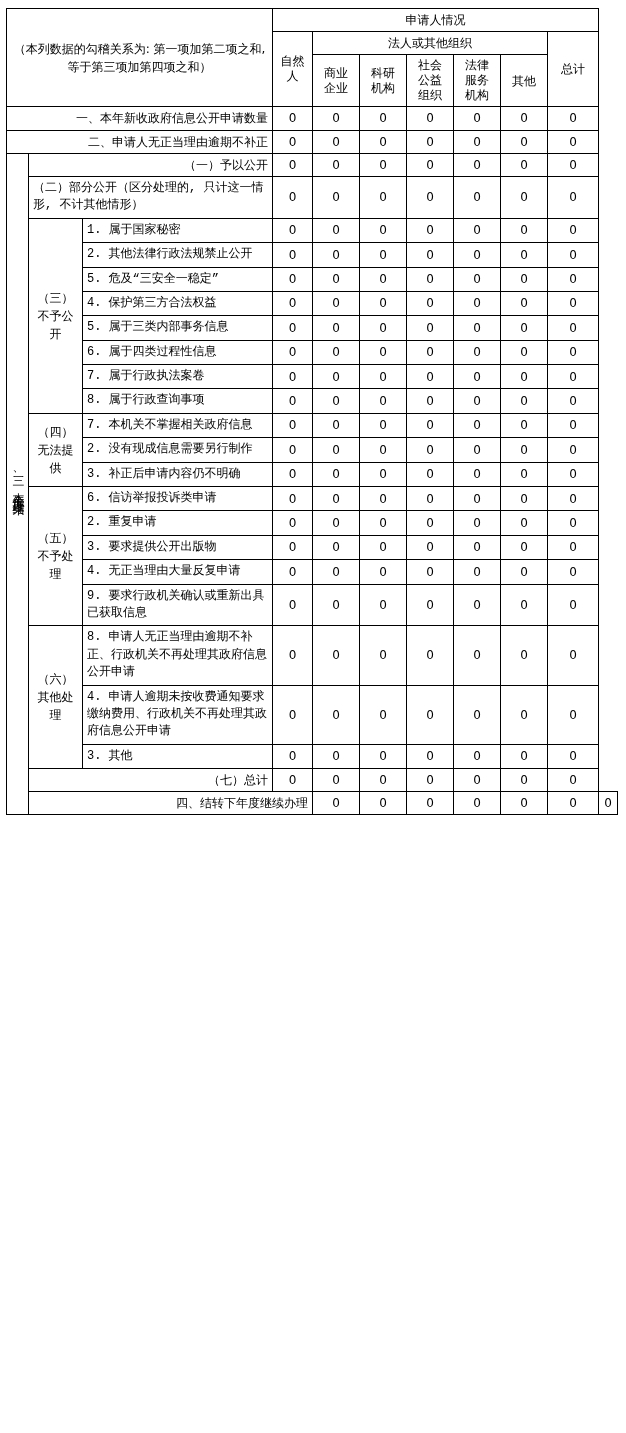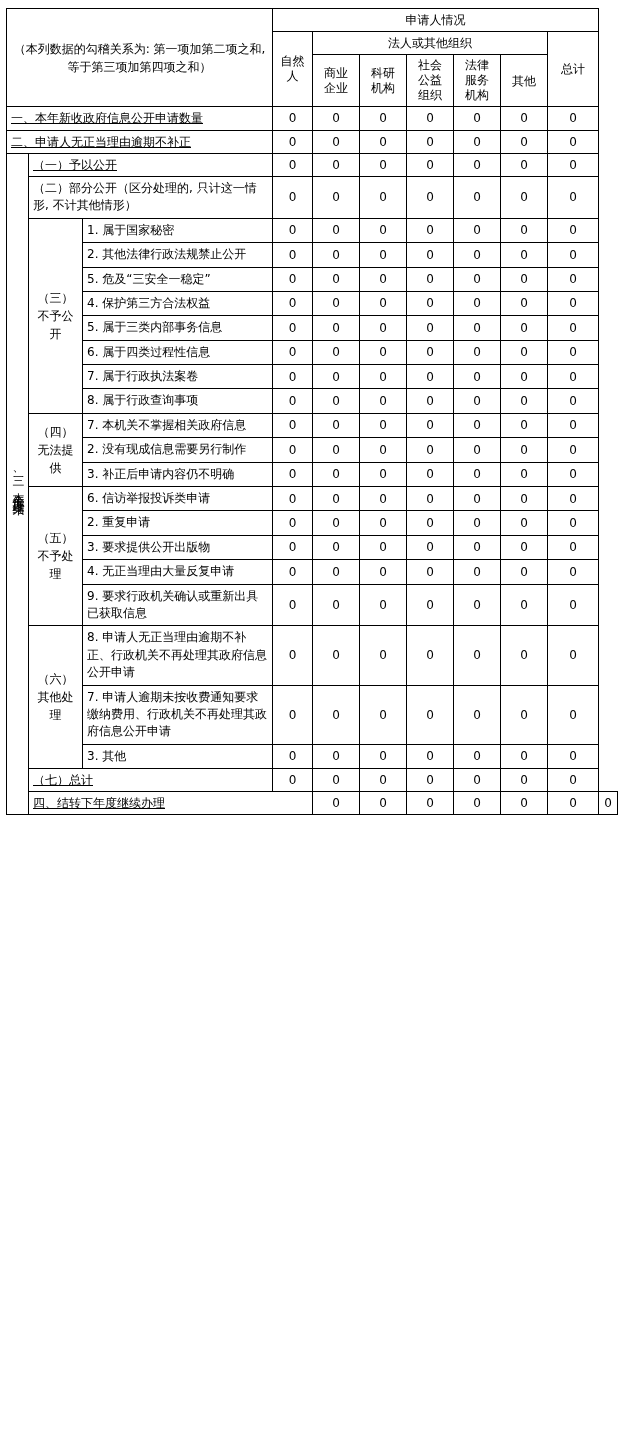--- a/index.html
+++ b/index.html
@@ -34,29 +34,29 @@
   .num { text-align: center; width: 40px; }
   .num-total { text-align: center; width: 44px; }
   .hdr-top { text-align: center; font-size: 13px; }
   .note-cell {
     text-align: center;
     font-size: 12.5px;
     line-height: 1.5;
     padding: 6px 8px;
   }
   .rowlabel-center {
-    text-align: left;
+    text-align: right;
     font-size: 12.5px;
-    text-decoration: underline;
   }
   .sub2 {
     text-align: left;
     font-size: 12.5px;
     line-height: 1.45;
     padding: 4px 6px;
+    font-family: Liberation Mono, monospace;
   }
   .vert-label {
     text-align: center;
     font-size: 12.5px;
     width: 22px;
     padding: 2px 1px;
     line-height: 1.2;
   }
   .vert-inner {
     writing-mode: vertical-rl;
@@ -363,21 +363,21 @@
         <td class="sub2">8. 申请人无正当理由逾期不补正、行政机关不再处理其政府信息公开申请</td>
         <td class="num">0</td>
         <td class="num">0</td>
         <td class="num">0</td>
         <td class="num">0</td>
         <td class="num">0</td>
         <td class="num">0</td>
         <td class="num-total">0</td>
       </tr>
       <tr>
-        <td class="sub2">7. 申请人逾期未按收费通知要求缴纳费用、行政机关不再处理其政府信息公开申请</td>
+        <td class="sub2">4. 申请人逾期未按收费通知要求缴纳费用、行政机关不再处理其政府信息公开申请</td>
         <td class="num">0</td>
         <td class="num">0</td>
         <td class="num">0</td>
         <td class="num">0</td>
         <td class="num">0</td>
         <td class="num">0</td>
         <td class="num-total">0</td>
       </tr>
       <tr>
         <td class="sub2">3. 其他</td>

